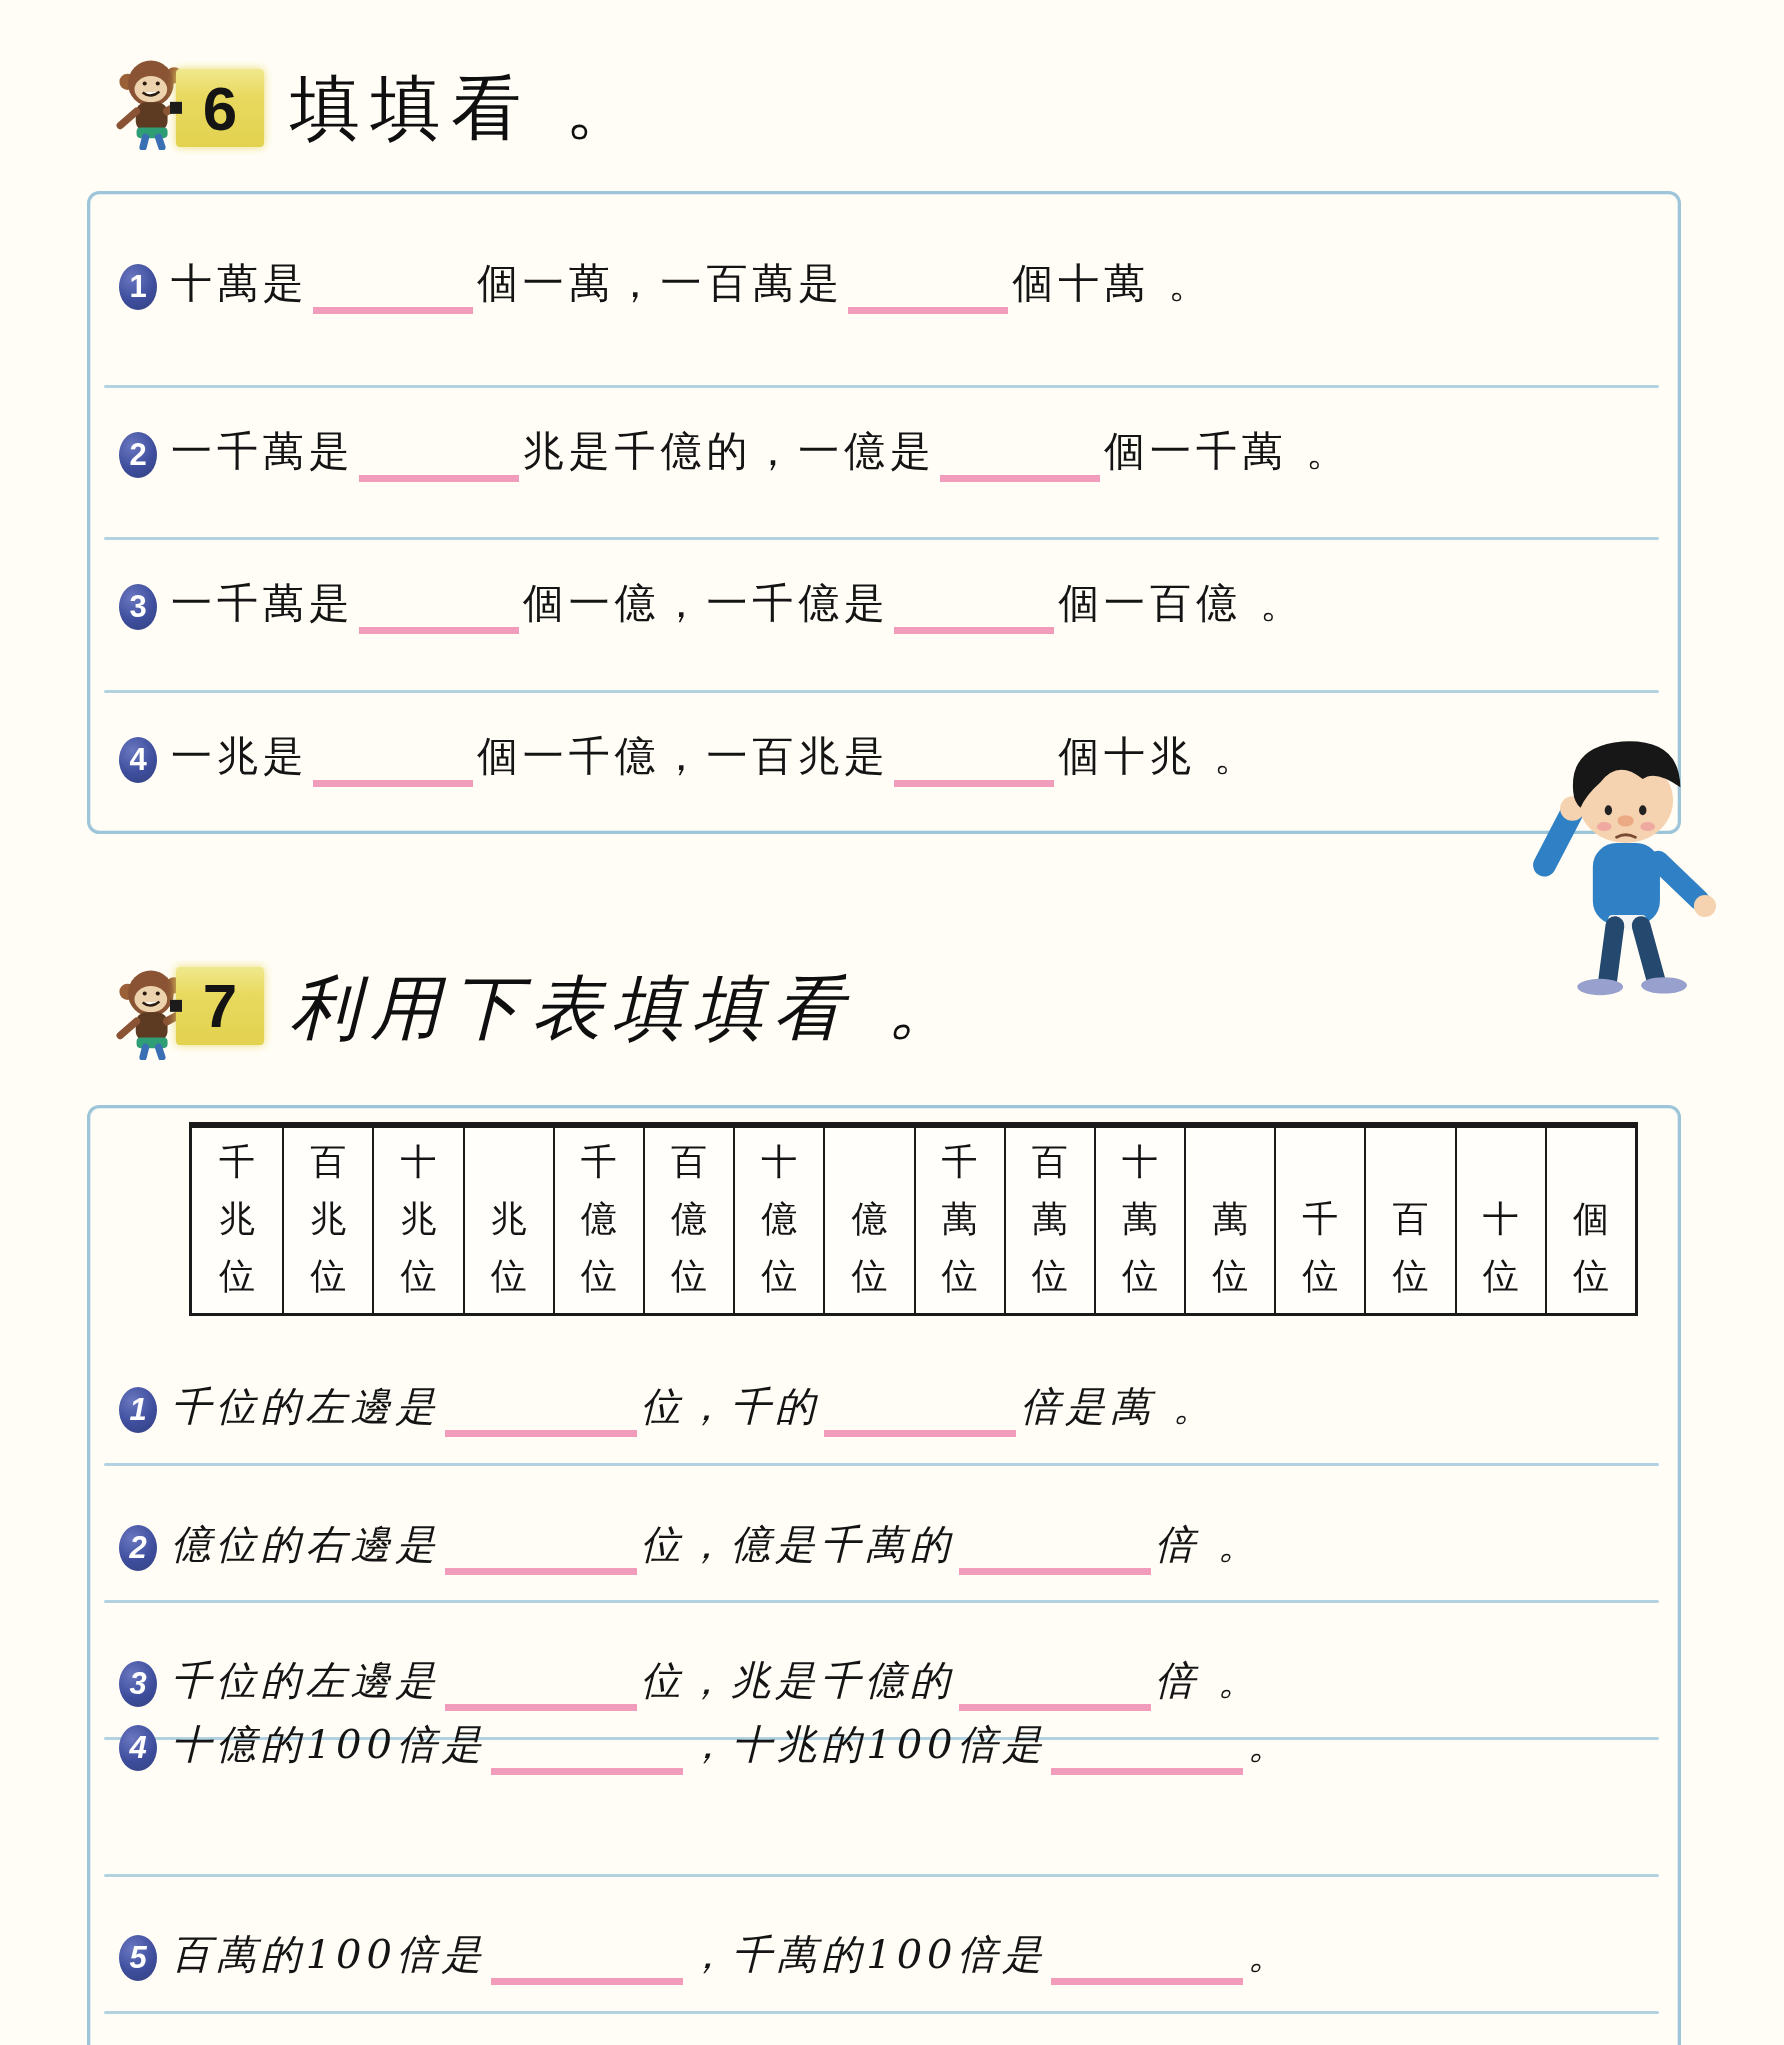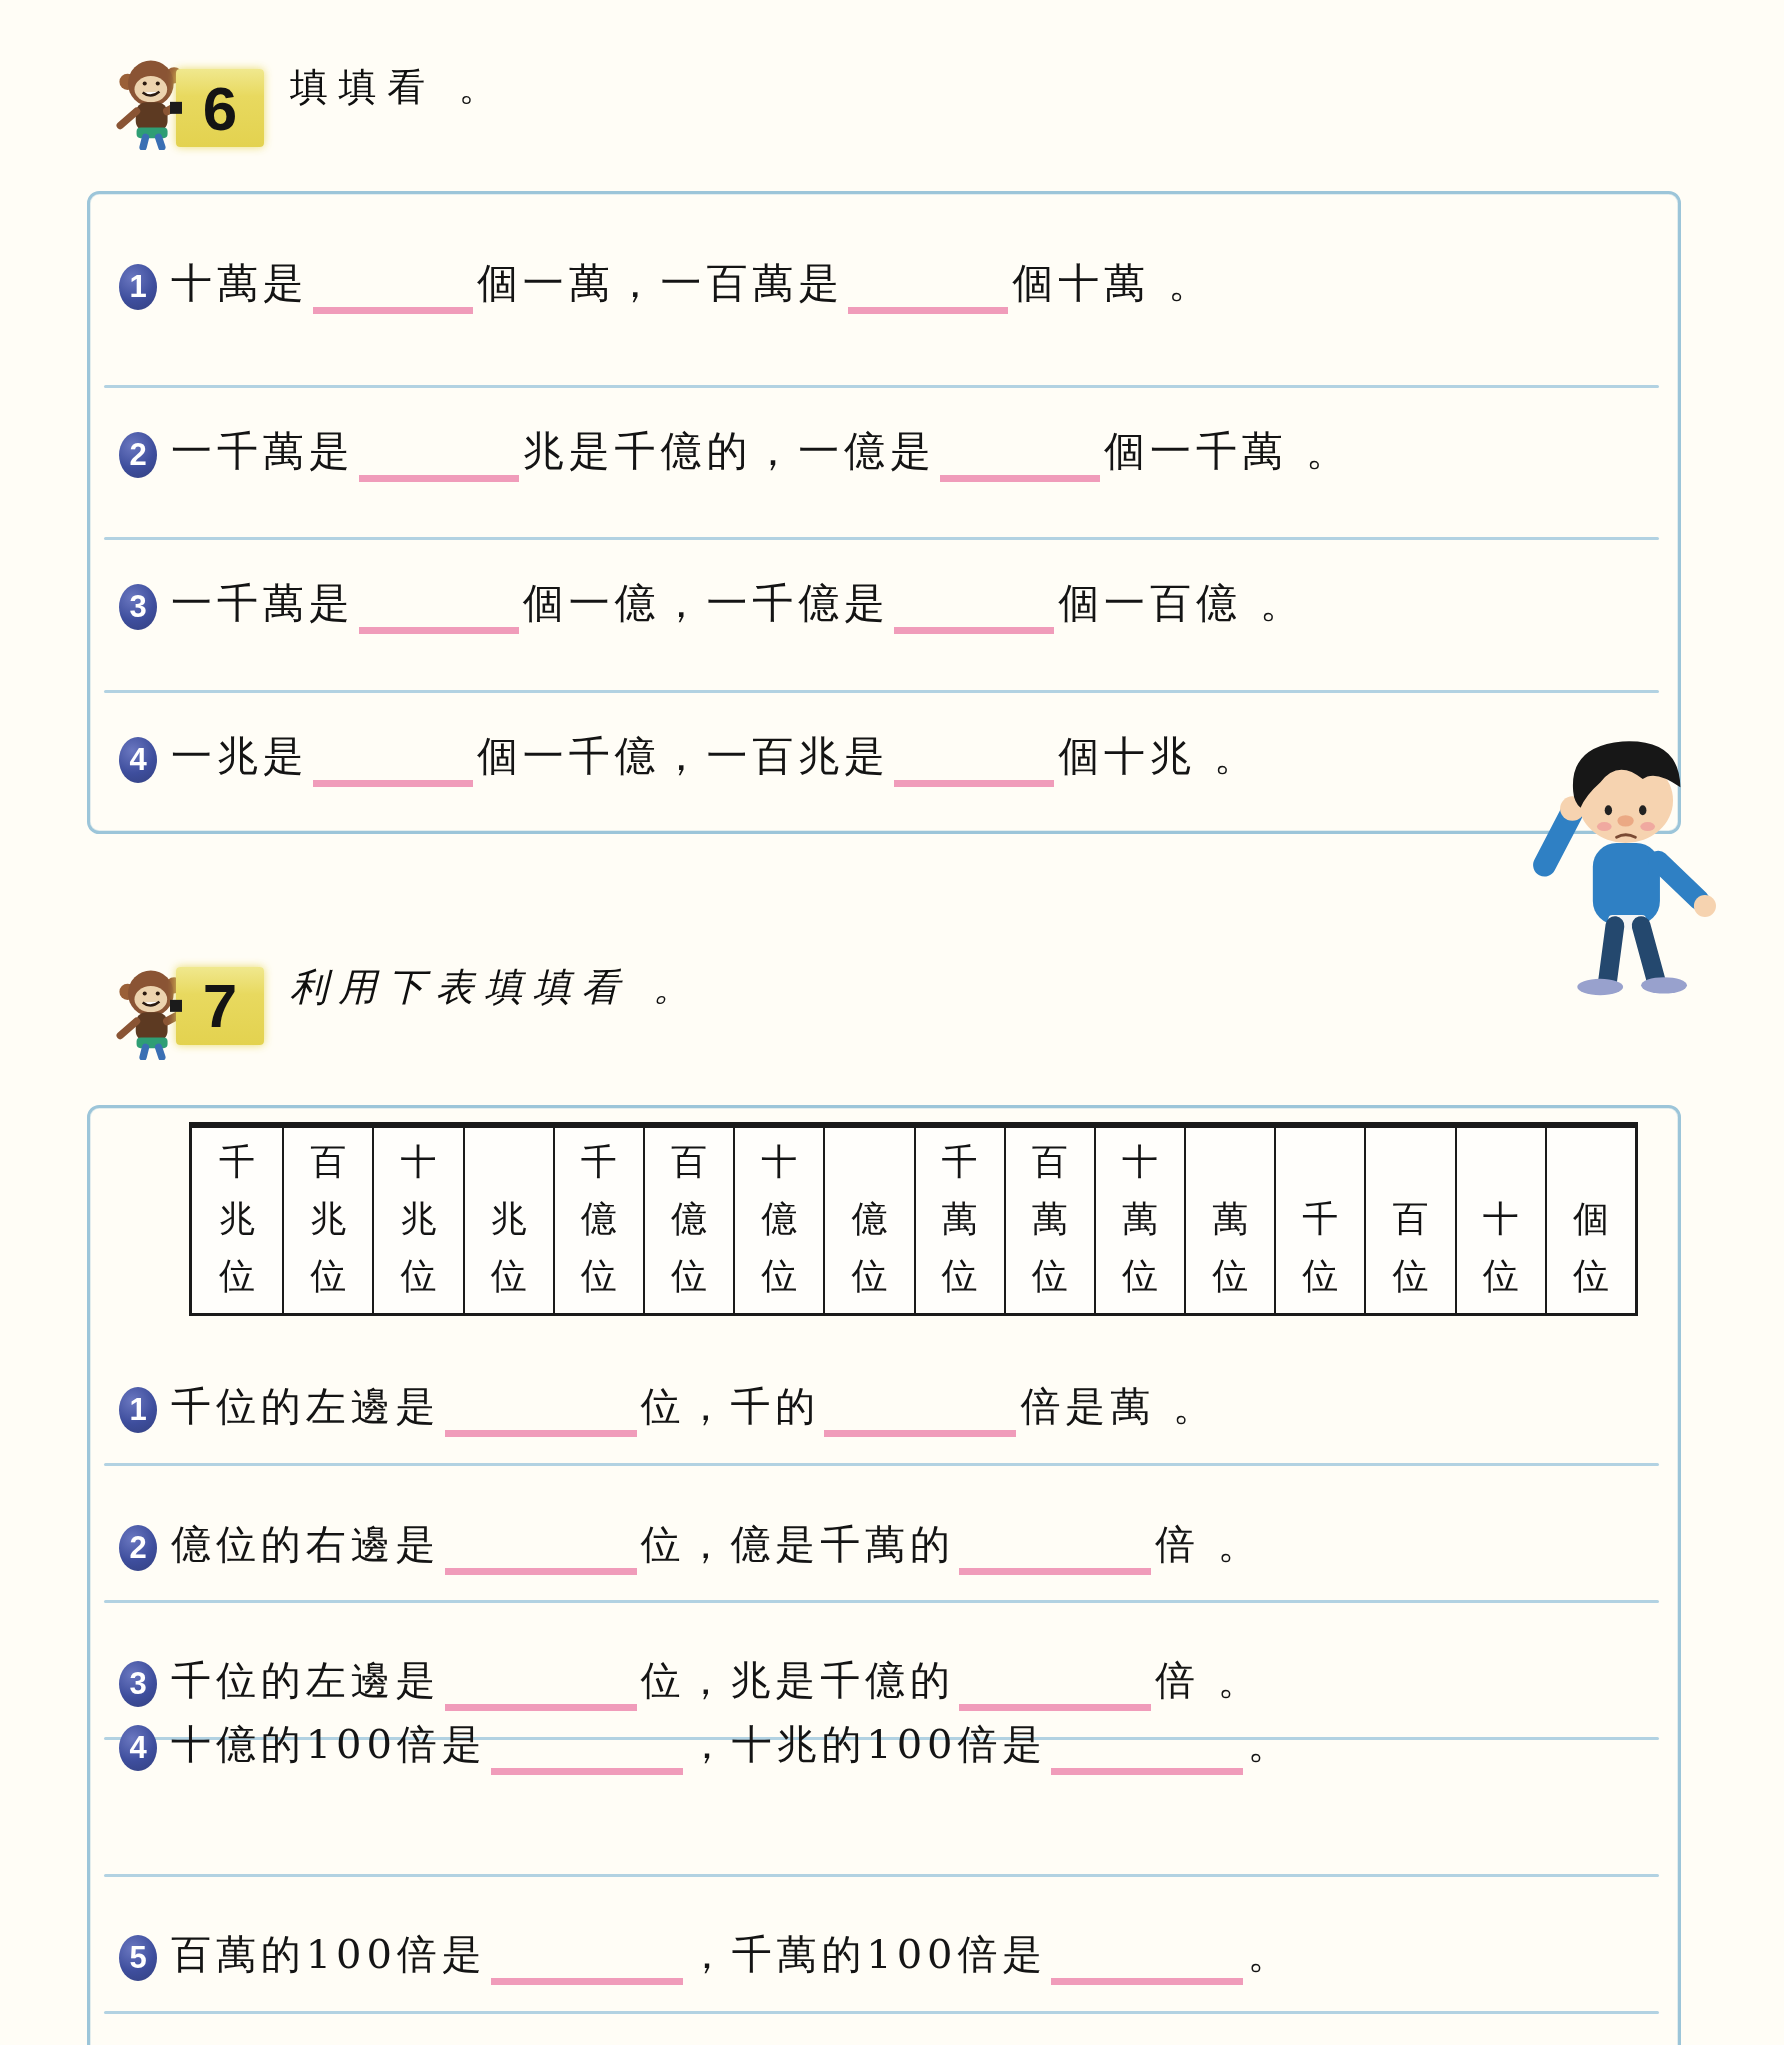--- a/index.html
+++ b/index.html
@@ -16,40 +16,40 @@
     background:linear-gradient(180deg,#f0e88e 0%,#e8d95f 35%,#e3d24f 100%);
     box-shadow:0 0 9px rgba(232,217,95,.9);
     display:flex;align-items:center;justify-content:center;
     font-family:"Liberation Sans",sans-serif;font-weight:bold;font-size:62px;color:#141414;
   }
   .ex-badge .notch{
     position:absolute;left:-5.7px;top:50%;transform:translateY(-50%);
     width:11.5px;height:12.3px;background:#1b1b1b;
   }
   .ex-title{
-    position:absolute;font-size:38px;letter-spacing:10.6px;color:#0f0f0f;white-space:nowrap;
+    position:absolute;font-size:70px;letter-spacing:10.6px;color:#0f0f0f;white-space:nowrap;
   }
 
   
   .bigbox{
     position:absolute;border:3.7px solid #9cc5d9;border-radius:12.3px;
     box-shadow:inset 0 0 0 0.8px rgba(156,197,217,.35);
     background:transparent;
   }
   .sep{
     position:absolute;height:2.5px;background:#aacde0;border-radius:1.6px;opacity:.9;
   }
 
   
   .q{
     position:absolute;left:119px;white-space:nowrap;line-height:1.25;margin-top:22px;
   }
   .q .qtxt{letter-spacing:4.9px;}
   .ex6q{font-size:41px;}
-  .ex7q{font-size:40px;}
+  .ex7q{font-size:40px;font-style:italic;}
   .qnum{
     display:inline-block;width:38px;height:46px;border-radius:50%;
     background:radial-gradient(circle at 35% 30%,#6a77c0 0%,#3e4e9d 55%,#33407f 100%);
     color:#ffffff;font-family:"Liberation Sans",sans-serif;font-weight:bold;
     font-size:31px;text-align:center;line-height:46px;
     vertical-align:middle;margin-right:14px;
   }
   .blank{
     display:inline-block;height:1em;border-bottom:7px solid #f09cba;
     margin:0 4.1px;vertical-align:-17px;

